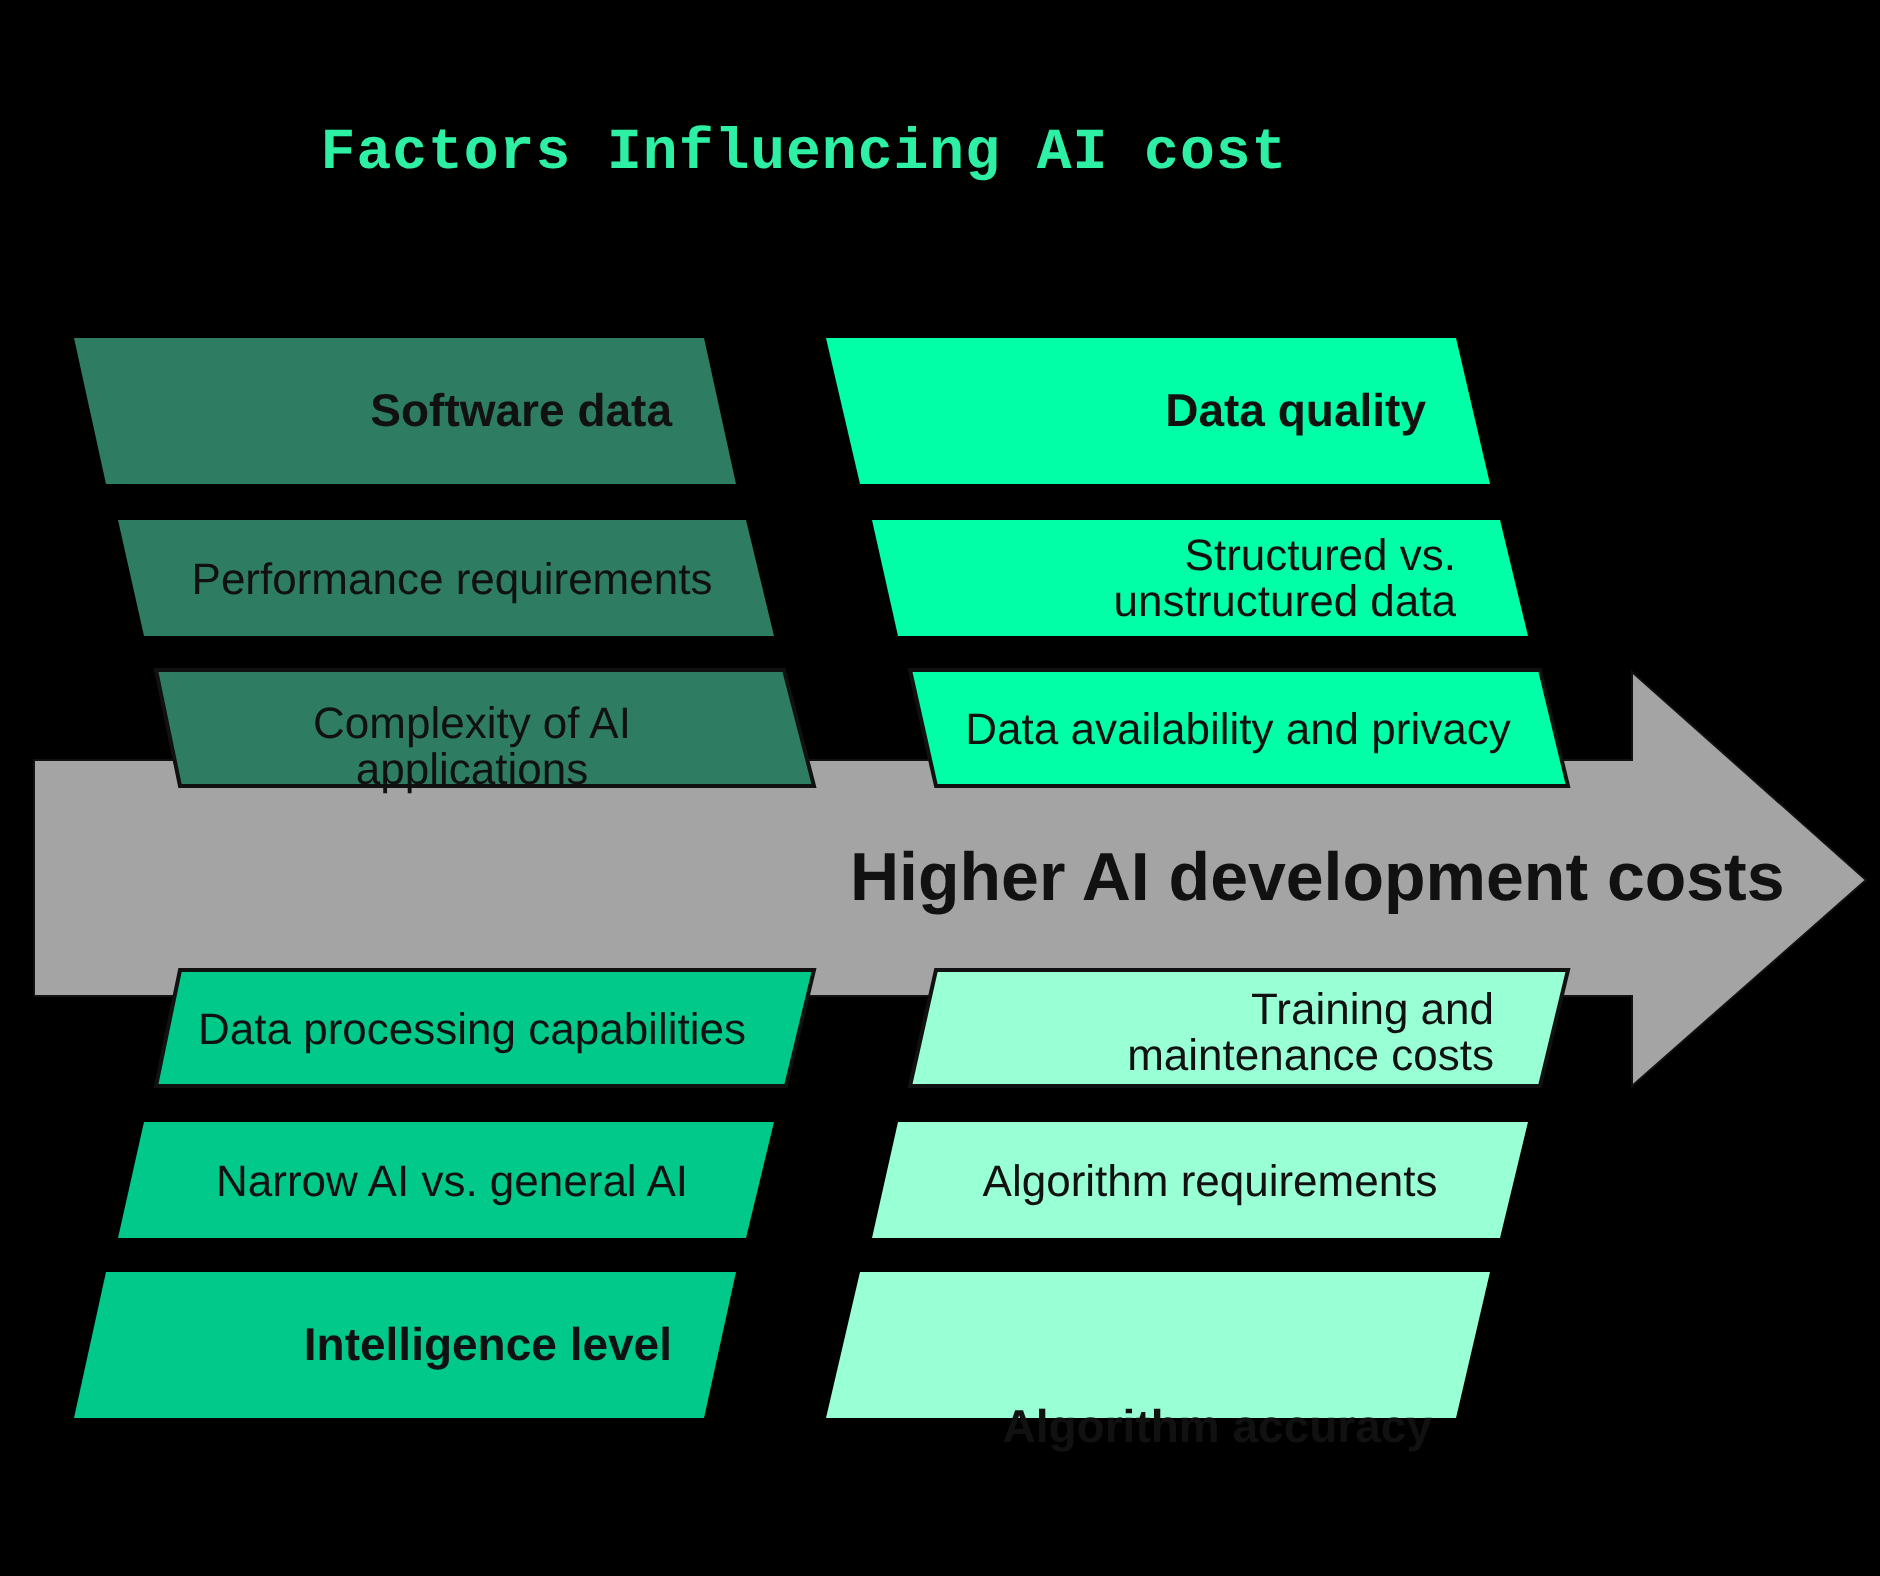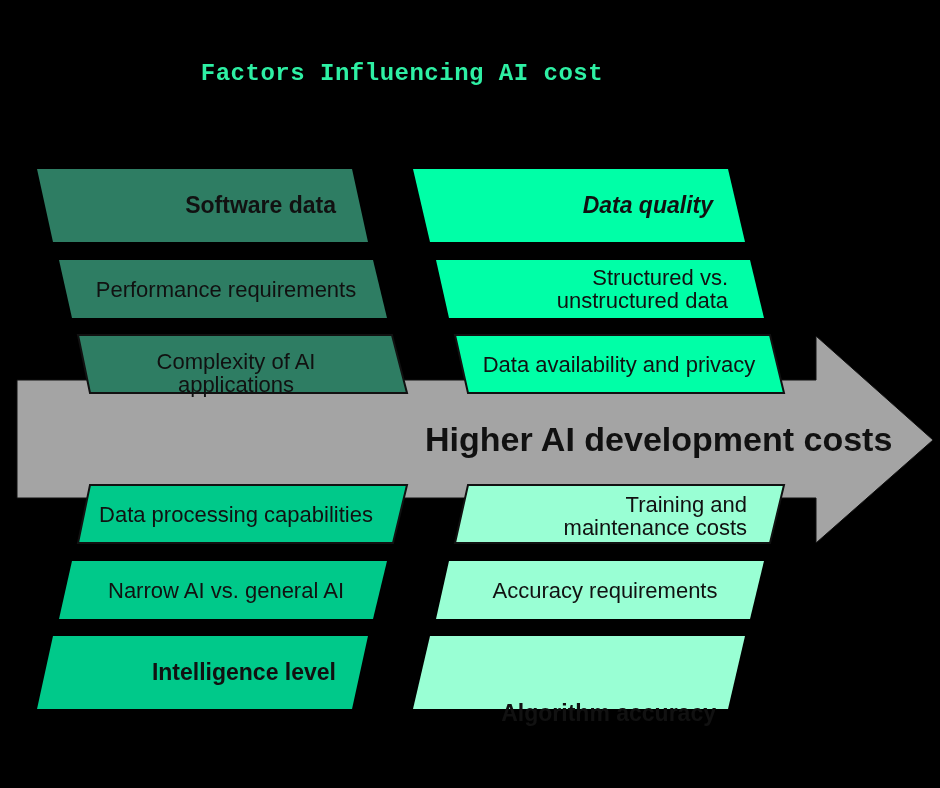--- a/index.html
+++ b/index.html
@@ -1,17 +1,17 @@
 <!DOCTYPE html>
 <html><head>
 <meta charset="utf-8">
 <style>
   html, body { margin:0; padding:0; background:#000; }
   body { width:940px; height:788px; position:relative; overflow:hidden; font-family:"Liberation Sans", sans-serif; }
-  .title { position:absolute; left:0; width:804px; top:60px; text-align:center; font-family:"Liberation Mono", monospace; font-weight:bold; font-size:24px; color:#2ef0a4; letter-spacing:0.5px; }
+  .title { position:absolute; left:0; width:804px; top:60px; text-align:center; font-family:"Liberation Mono", monospace; font-weight:bold; font-size:29px; color:#2ef0a4; letter-spacing:0.5px; }
   svg.diagram { position:absolute; left:0; top:0; }
   .label { position:absolute; color:#111; display:flex; align-items:center; justify-content:flex-end; text-align:right; line-height:23px; }
   .label.head { font-weight:bold; font-size:23px; }
   .label.sub { font-size:22px; }
   .label.center { justify-content:center; text-align:center; }
   .arrow-text { position:absolute; left:425px; top:420px; font-weight:bold; font-size:34px; color:#111; white-space:nowrap; }
 </style>
 </head>
 <body>
 
@@ -37,23 +37,23 @@
   <polygon points="449,561 764,561 750,619 436,619" fill="#99ffd4"></polygon>
   <polygon points="430,636 745,636 728,709 413,709" fill="#99ffd4"></polygon>
 </svg>
 
 <div class="arrow-text">Higher AI development costs</div>
 
 <div class="label head" style="left:60px; top:169px; width:276px; height:73px;">Software data</div>
 <div class="label sub center" style="left:80px; top:260px; width:292px; height:58px;">Performance requirements</div>
 <div class="label sub center" style="left:98px; top:335px; width:276px; height:76px;">Complexity of AI applications</div>
 
-<div class="label head" style="left:440px; top:169px; width:273px; height:73px;font-style:italic;">Data quality</div>
+<div class="label head" style="left:440px; top:169px; width:273px; height:73px;">Data quality</div>
 <div class="label sub" style="left:470px; top:262px; width:258px; height:54px; padding-right:0;">Structured vs. unstructured data</div>
 <div class="label sub center" style="left:480px; top:335px; width:278px; height:58px;">Data availability and privacy</div>
 
 <div class="label sub center" style="left:98px; top:485px; width:276px; height:58px;">Data processing capabilities</div>
 <div class="label sub" style="left:76px; top:561px; width:268px; height:58px;">Narrow AI vs. general AI</div>
 <div class="label head" style="left:60px; top:636px; width:276px; height:73px;">Intelligence level</div>
 
 <div class="label sub" style="left:500px; top:487px; width:247px; height:57px;">Training and maintenance costs</div>
-<div class="label sub center" style="left:470px; top:561px; width:270px; height:58px;">Accuracy requirements</div>
+<div class="label sub center" style="left:470px; top:561px; width:270px; height:58px;">Algorithm requirements</div>
 <div class="label head" style="left:440px; top:636px; width:276px; height:73px;margin-top:41px;">Algorithm accuracy</div>
 
 </body></html>

